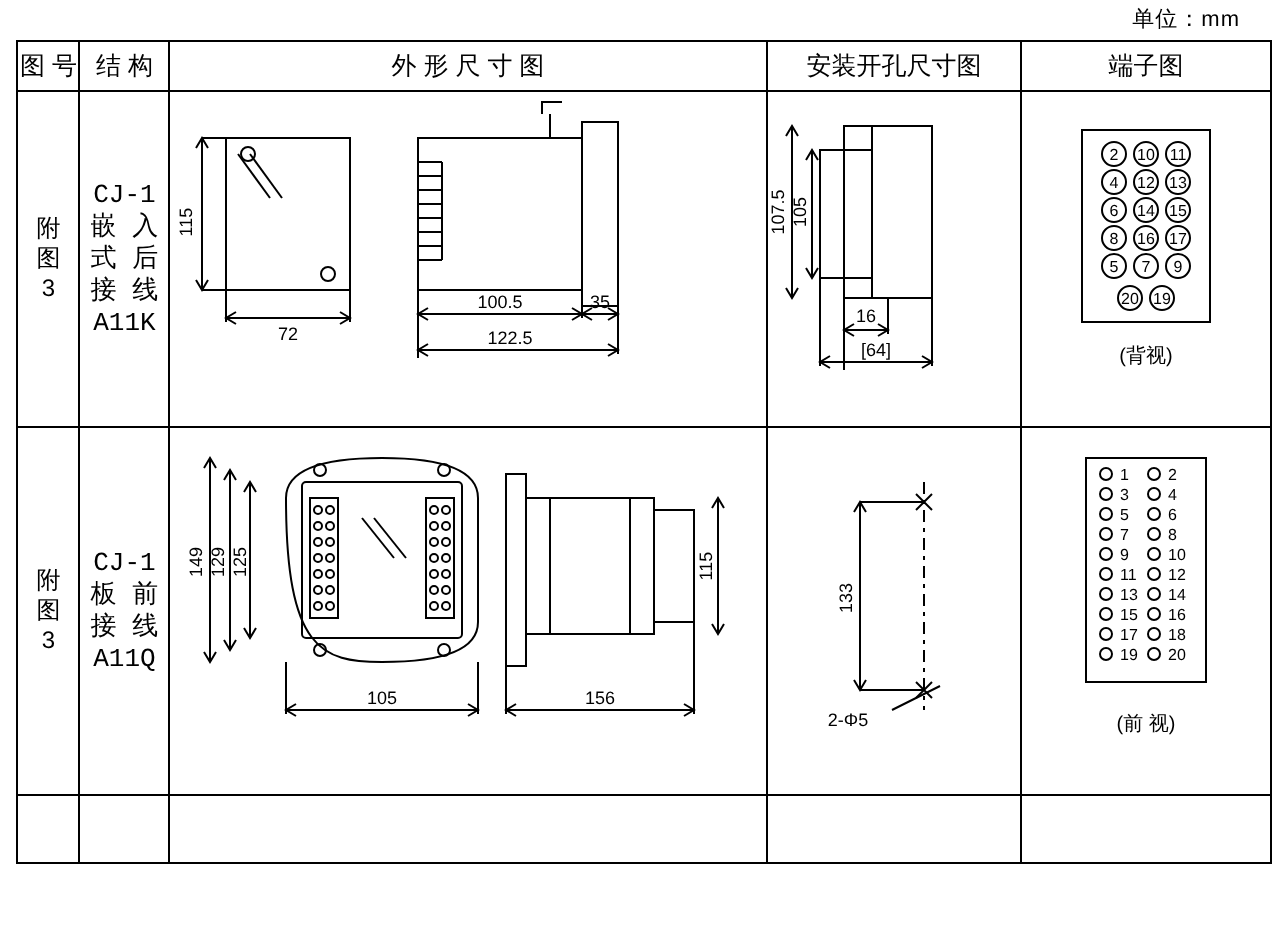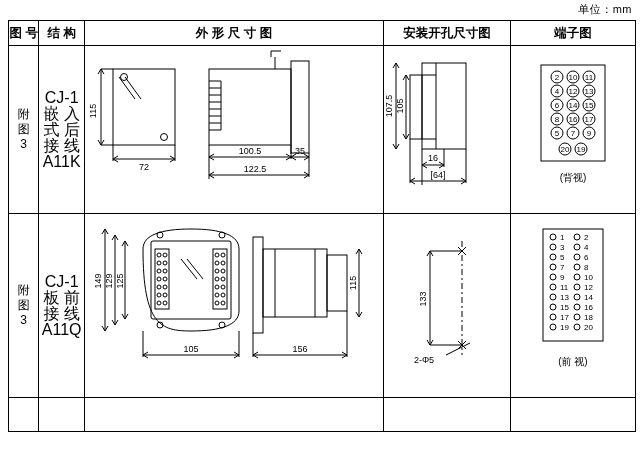--- a/index.html
+++ b/index.html
@@ -1,30 +1,30 @@
 <!DOCTYPE html>
 <html><head>
 <meta charset="utf-8">
 <style>
   html,body{margin:0;padding:0;background:#fff;}
   body{width:644px;height:468px;font-family:"Liberation Sans","DejaVu Sans",sans-serif;color:#000;}
   .page{position:relative;width:644px;height:468px;overflow:hidden;}
-  .unit{position:absolute;right:12px;top:2px;font-size:11px;letter-spacing:.5px;}
+  .unit{position:absolute;right:24px;top:2px;font-size:11px;letter-spacing:.5px;}
   table.main{position:absolute;left:8px;top:20px;border-collapse:collapse;width:628px;}
   table.main td,table.main th{border:1px solid #000;padding:0;}
-  thead th{height:24px;font-weight:bold;font-size:12.5px;}
+  thead th{height:24px;font-weight:normal;font-size:12.5px;}
   .c1{width:34px;}
   .c2{width:46px;margin-left:16px;}
   .c3{width:298px;}
   .c4{width:126px;}
   .c5{width:124px;}
   .rowcell{vertical-align:middle;text-align:center;}
   .lbl{font-size:12px;line-height:15px;}
   .lbl .stack{display:flex;flex-direction:column;align-items:center;justify-content:center;}
-  .struct{font-size:16px;line-height:16px;}
+  .struct{font-size:13px;line-height:16px;font-family:Liberation Mono, monospace;}
   .drawwrap{position:relative;width:100%;height:100%;}
   svg{display:block;}
   .r1{height:168px;}
   .r2{height:184px;}
   .r3{height:34px;}
 </style>
 </head>
 <body>
 
 <div class="page">

